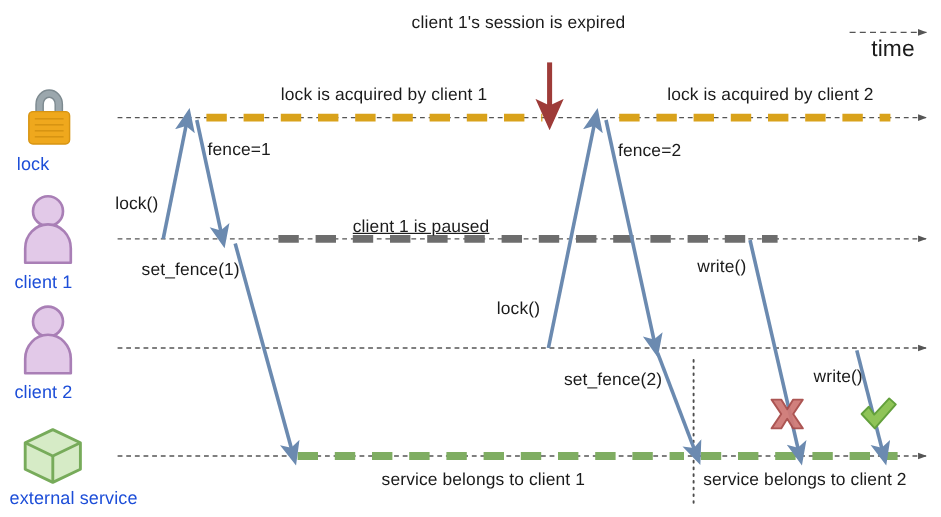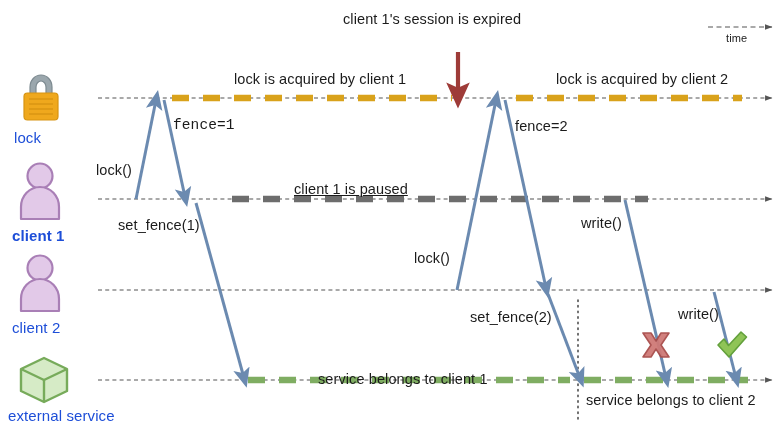--- a/index.html
+++ b/index.html
@@ -125,35 +125,35 @@
 
     <g transform="translate(44,380)">
       <path d="M0,-22 L23,-11 L23,11 L0,22 L-23,11 L-23,-11 z" fill="#d6ebc6" stroke="#77ab5a" stroke-width="2.4" stroke-linejoin="round"></path>
       <path d="M-23,-11 L0,0 L23,-11" fill="none" stroke="#77ab5a" stroke-width="2.4" stroke-linejoin="round"></path>
       <path d="M0,0 L0,22" fill="none" stroke="#77ab5a" stroke-width="2.4"></path>
     </g>
   </svg>
 
   <div class="lbl" style="left:343px; top:12px;">client 1's session is expired</div>
 
-  <div class="lbl" style="left:726px; top:32px; font-size:11px;">time</div>
+  <div class="lbl" style="left:726px; top:32px; font-size:19px;">time</div>
 
   <div class="lbl lbl-actor" style="left:14px; top:130px;">lock</div>
-  <div class="lbl lbl-actor" style="left:12px; top:228px;font-weight:bold;">client 1</div>
+  <div class="lbl lbl-actor" style="left:12px; top:228px;">client 1</div>
   <div class="lbl lbl-actor" style="left:12px; top:320px;">client 2</div>
   <div class="lbl lbl-actor" style="left:8px; top:408px;">external service</div>
 
   <div class="lbl" style="left:222px; top:72px;margin-left:12px;">lock is acquired by client 1</div>
   <div class="lbl" style="left:556px; top:72px;">lock is acquired by client 2</div>
   <div class="lbl" style="left:294px; top:182px;text-decoration:underline;">client 1 is paused</div>
-  <div class="lbl" style="left:318px; top:372px;">service belongs to client 1</div>
+  <div class="lbl" style="left:318px; top:393px;">service belongs to client 1</div>
   <div class="lbl" style="left:586px; top:393px;">service belongs to client 2</div>
 
   <div class="lbl" style="left:96px; top:163px;">lock()</div>
-  <div class="lbl" style="left:173px; top:118px;font-family:Liberation Mono, monospace;">fence=1</div>
+  <div class="lbl" style="left:173px; top:118px;">fence=1</div>
   <div class="lbl" style="left:118px; top:218px;">set_fence(1)</div>
   <div class="lbl" style="left:414px; top:251px;">lock()</div>
   <div class="lbl" style="left:515px; top:119px;">fence=2</div>
   <div class="lbl" style="left:470px; top:310px;">set_fence(2)</div>
   <div class="lbl" style="left:581px; top:216px;">write()</div>
   <div class="lbl" style="left:678px; top:307px;">write()</div>
 
 </div>
 
 </body></html>

